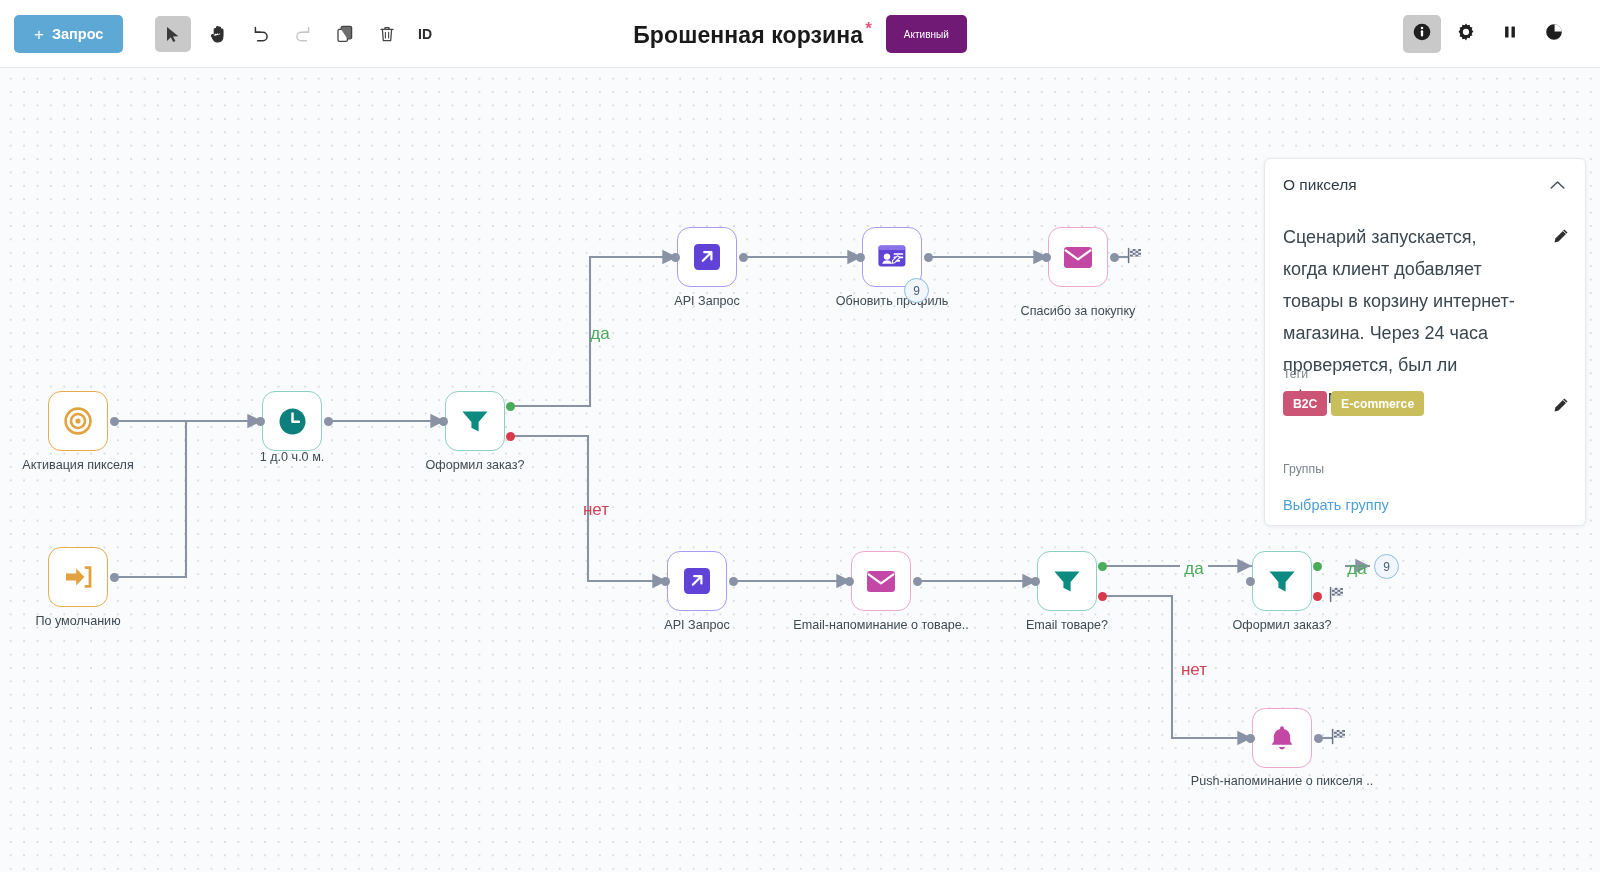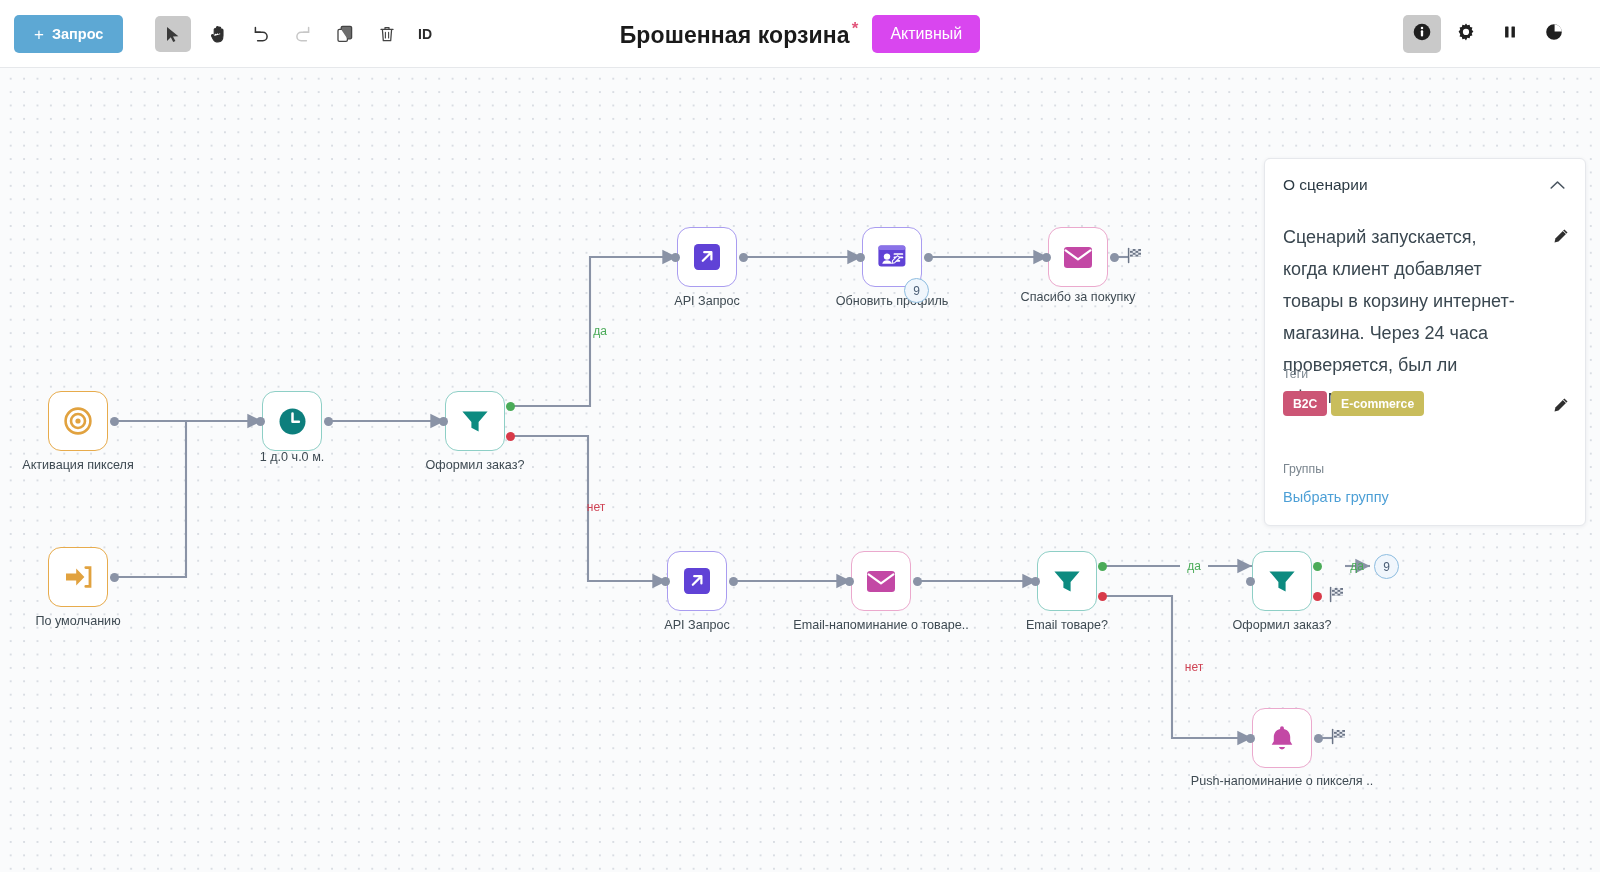--- a/index.html
+++ b/index.html
@@ -52,23 +52,23 @@
     display: flex; align-items: center; justify-content: center;
     gap: 14px; pointer-events: none;
   }
   .scen-title {
     font-size: 23px; font-weight: bold; color: #1a1a1a;
     letter-spacing: 0.1px; pointer-events: auto;
   }
   .star { color: #e2557b; font-size: 17px; vertical-align: super; margin-left: 2px; }
   .status-btn {
     height: 38px; padding: 6px 18px;
-    background: #d946ef; color: #fff;
+    background: #701a75; color: #fff;
     border: none; border-radius: 5px;
-    font-size: 16px; display: flex; align-items: center;
+    font-size: 10px; display: flex; align-items: center;
     pointer-events: auto; cursor: pointer;
     font-family: "Liberation Sans", sans-serif;
   }
 
   .rtool {
     position: absolute; top: 15px;
     width: 38px; height: 38px; border-radius: 5px;
     display: flex; align-items: center; justify-content: center;
     cursor: pointer; color: #1f1f1f;
   }
@@ -123,21 +123,21 @@
   .badge {
     position: absolute;
     width: 25px; height: 25px; border-radius: 50%;
     background: #f0f6fc; border: 1.4px solid #8ebde0;
     color: #4a5d75; font-size: 12px;
     display: flex; align-items: center; justify-content: center;
     z-index: 20;
   }
 
   .edge-label {
-    position: absolute; font-size: 12px; z-index: 11;
+    position: absolute; font-size: 17px; z-index: 11;
     transform: translateX(-50%);
   }
   .edge-label.yes { color: #4aab58; }
   .edge-label.no  { color: #cf4455; }
 
   .flag { position: absolute; z-index: 11; }
 
   
   .panel {
     position: absolute; left: 1264px; top: 90px;
@@ -172,21 +172,21 @@
     position: absolute; left: 18px;
     font-size: 12.3px; color: #7a858e;
   }
   .tag {
     position: absolute; height: 25px;
     border-radius: 4px; color: #fff;
     font-size: 12.2px; font-weight: bold;
     display: flex; align-items: center; padding: 0 10px;
   }
   .grp-link {
-    position: absolute; left: 18px; top: 330px;
+    position: absolute; left: 18px; top: 338px;
     font-size: 14.5px; color: #4c9fd6; cursor: pointer;
   }
 </style>
 </head>
 <body>
 
 <div id="app">
 
   <div class="topbar">
 
@@ -426,21 +426,21 @@
             <rect x="9.5" y="2" width="2.75" height="1.9"></rect>
             <rect x="6.75" y="3.9" width="2.75" height="1.9"></rect>
             <rect x="12.25" y="3.9" width="2.75" height="1.9"></rect>
             <rect x="4" y="5.8" width="2.75" height="1.9"></rect>
             <rect x="9.5" y="5.8" width="2.75" height="1.9"></rect>
             <rect x="6.75" y="7.7" width="2.75" height="1.9"></rect>
             <rect x="12.25" y="7.7" width="2.75" height="1.9"></rect>
           </g>
         </svg>
     </div>
-    <div class="node-label" style="left:1078px; top:222px">Спасибо за покупку</div>
+    <div class="node-label" style="left:1078px; top:236px">Спасибо за покупку</div>
 
     <div class="node purple" style="left:667px; top:483px">
       <span>
         <svg width="30" height="30" viewBox="0 0 30 30">
             <rect x="2" y="2" width="26" height="26" rx="4.2" fill="#6042d6"></rect>
             <path d="M10.8 18.8L19 10.6M12.2 10.2h7.2v7.2" fill="none" stroke="#fff" stroke-width="2.2" stroke-linecap="round" stroke-linejoin="round"></path>
           </svg>
       </span>
     </div>
     <div class="port" style="left:661px; top:509px"></div>
@@ -529,21 +529,21 @@
     <div class="node-label" style="left:1282px; top:706px">Push-напоминание о пикселя ..</div>
 
     <div class="edge-label yes" style="left:600px; top:256px">да</div>
     <div class="edge-label no" style="left:596px; top:432px">нет</div>
     <div class="edge-label yes" style="left:1194px; top:491px">да</div>
     <div class="edge-label no" style="left:1194px; top:592px">нет</div>
     <div class="edge-label yes" style="left:1357px; top:491px">да</div>
 
     <div class="panel">
       <div class="panel-head">
-        <span class="panel-title">О сценарии</span>
+        <span class="panel-title">О пикселя</span>
         <span class="chev">
           <svg width="15" height="10" viewBox="0 0 15 10">
               <path d="M1.2 8L7.5 2l6.3 6" fill="none" stroke="#4a5560" stroke-width="1.6" stroke-linecap="round" stroke-linejoin="round"></path>
             </svg>
         </span>
       </div>
 
       <div class="panel-desc">Сценарий запускается, когда клиент добавляет товары в корзину интернет-магазина. Через 24 часа проверяется, был ли оформлен заказ.</div>
 
       <div class="pencil" style="top:68px">

